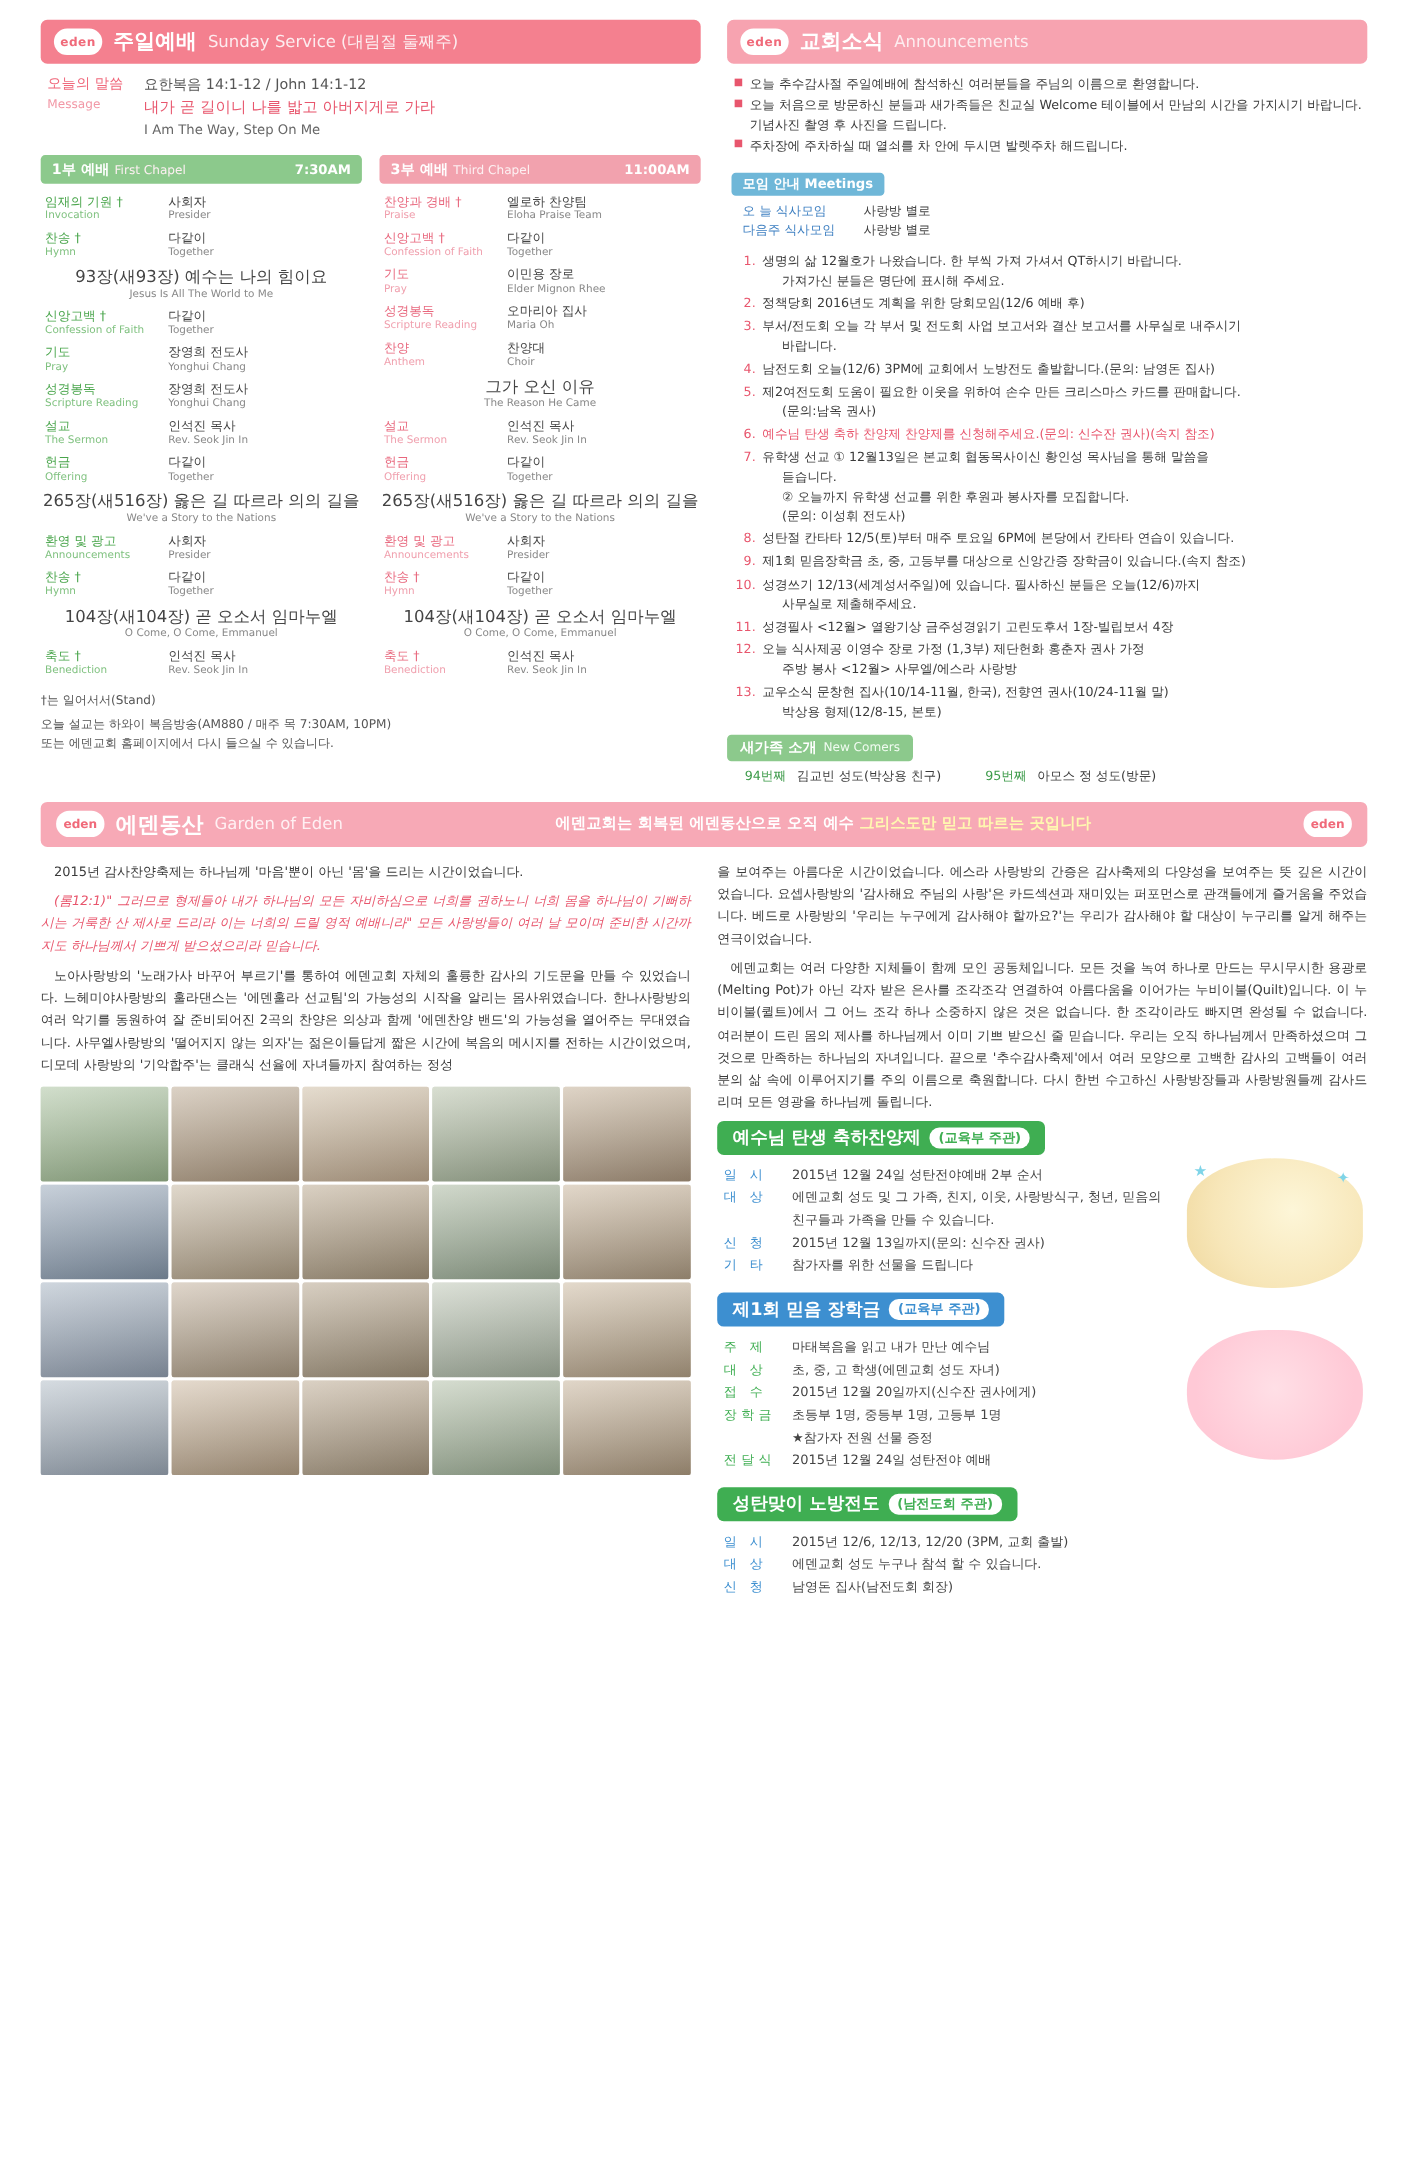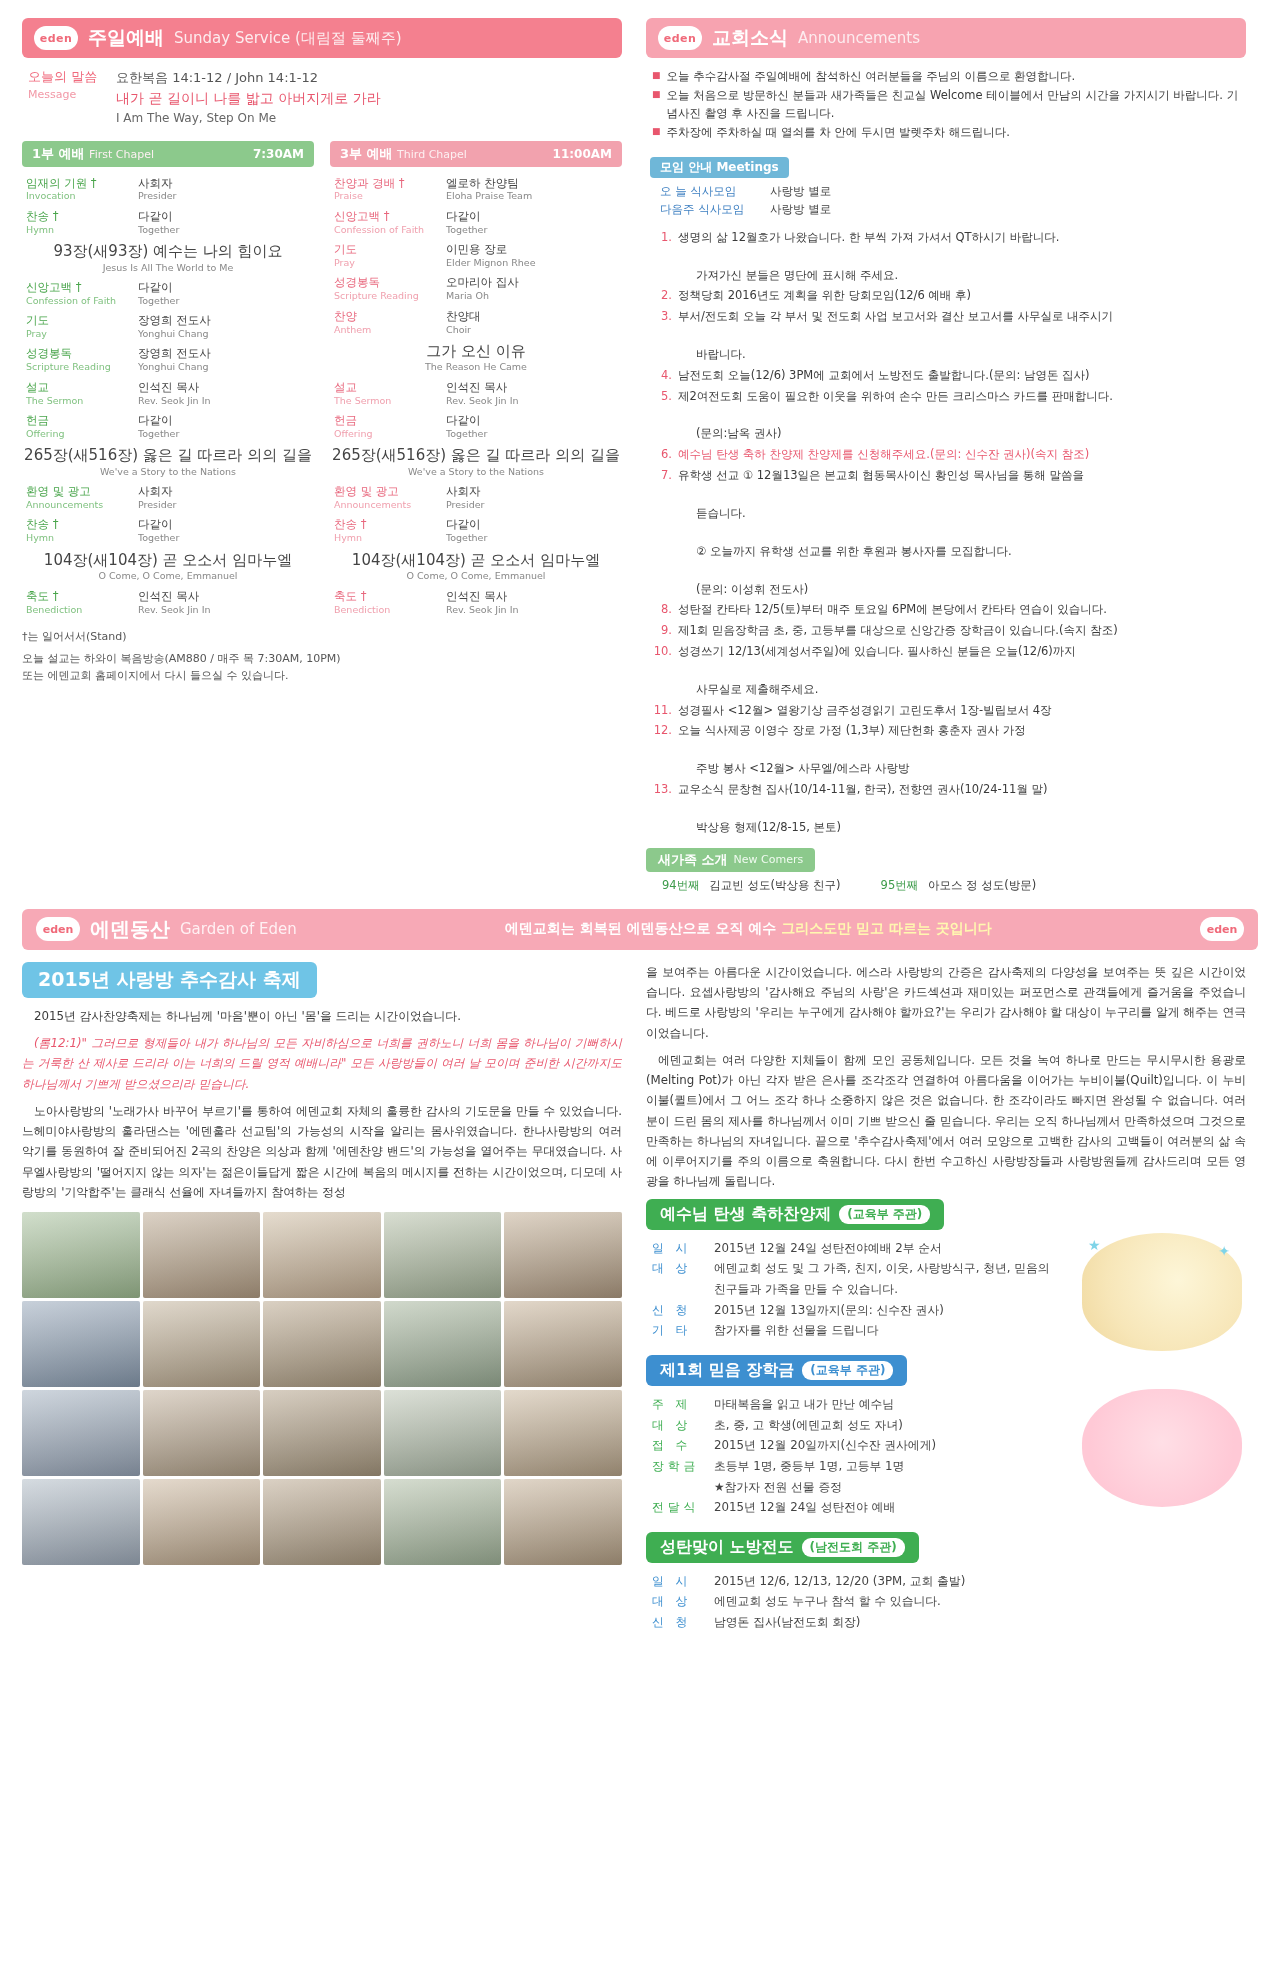--- a/index.html
+++ b/index.html
@@ -4,21 +4,21 @@
 <style>
   * { box-sizing: border-box; }
   html, body { margin:0; padding:0; }
   body {
     width:1280px; min-height:1978px;
     background:#ffffff;
     font-family:"DejaVu Sans","Liberation Sans",sans-serif;
     color:#3a3a3a;
     font-size:12px;
   }
-  .page { position:relative; width:1280px; min-height:1978px; padding:18px 22px; }
+  .page { position:relative; width:1280px; min-height:1978px; padding:18px 37px; }
 
   
   .sec-head {
     display:flex; align-items:center; gap:10px;
     border-radius:6px; padding:7px 12px; margin-bottom:10px;
   }
   .sec-head .logo {
     width:44px; height:24px; border-radius:12px;
     background:#ffffff; color:#f06a7a; font-size:11px; font-weight:bold;
     display:flex; align-items:center; justify-content:center;
@@ -82,21 +82,21 @@
   }
   .meet-grid { display:flex; gap:26px; margin-left:14px; font-size:11.5px; line-height:1.6; }
   .meet-col { display:flex; }
   .meet-col .k { color:#3d7fc1; width:54px; }
   .meet-col .v { color:#444; }
 
   .num-list { margin:10px 0 0 6px; }
   .num-item { display:flex; gap:6px; font-size:11.5px; line-height:1.55; margin-bottom:3px; }
   .num { color:#e8566d; width:20px; text-align:right; flex:0 0 20px; }
   .num-body { flex:1; }
-  .indent { display:block; padding-left:18px;margin-top:20px; }
+  .indent { display:block; padding-left:18px; }
 
   .newcomer-title {
     display:inline-flex; align-items:center; gap:6px;
     background:#8cc98c; color:#fff; border-radius:4px; padding:3px 12px;
     font-size:13px; font-weight:bold; margin-top:8px;
   }
   .newcomer-title .en { font-size:11px; font-weight:normal; color:#f0fbf0; }
   .newcomer-row { display:flex; gap:40px; margin:6px 0 0 16px; font-size:11.5px; }
   .nc-no { color:#3d9b4a; margin-right:6px; }
 
@@ -582,21 +582,20 @@
     </div>
     <div class="slogan">
       <span>에덴교회는 회복된 에덴동산으로 오직 예수 </span><span class="hl">그리스도만 믿고 따르는 곳입니다</span>
     </div>
     <span class="logo" style="background:#fff;color:#f06a7a;width:44px;height:24px;border-radius:12px;display:inline-flex;align-items:center;justify-content:center;font-size:11px;font-weight:bold;">eden</span>
   </div>
 
   <div class="article">
 
     <div class="art-left">
-      <div class="art-title">2015년 사랑방 추수감사 축제</div>
       <div class="para">2015년 감사찬양축제는 하나님께 '마음'뿐이 아닌 '몸'을 드리는 시간이었습니다.</div>
       <div class="para hl-italic">(롬12:1)" 그러므로 형제들아 내가 하나님의 모든 자비하심으로 너희를 권하노니 너희 몸을 하나님이 기뻐하시는 거룩한 산 제사로 드리라 이는 너희의 드릴 영적 예배니라" 모든 사랑방들이 여러 날 모이며 준비한 시간까지도 하나님께서 기쁘게 받으셨으리라 믿습니다.</div>
       <div class="para">노아사랑방의 '노래가사 바꾸어 부르기'를 통하여 에덴교회 자체의 훌륭한 감사의 기도문을 만들 수 있었습니다. 느헤미야사랑방의 훌라댄스는 '에덴훌라 선교팀'의 가능성의 시작을 알리는 몸사위였습니다. 한나사랑방의 여러 악기를 동원하여 잘 준비되어진 2곡의 찬양은 의상과 함께 '에덴찬양 밴드'의 가능성을 열어주는 무대였습니다. 사무엘사랑방의 '떨어지지 않는 의자'는 젊은이들답게 짧은 시간에 복음의 메시지를 전하는 시간이었으며, 디모데 사랑방의 '기악합주'는 클래식 선율에 자녀들까지 참여하는 정성</div>
 
       <div class="photos">
         <div class="ph" style="background:linear-gradient(#b9cdb0,#8fa883)"></div>
         <div class="ph" style="background:linear-gradient(#c8b9a6,#a08d76)"></div>
         <div class="ph" style="background:linear-gradient(#d7c9b4,#b09c84)"></div>
         <div class="ph" style="background:linear-gradient(#c3ccb8,#94a189)"></div>
         <div class="ph" style="background:linear-gradient(#cdbda8,#9d8a74)"></div>

